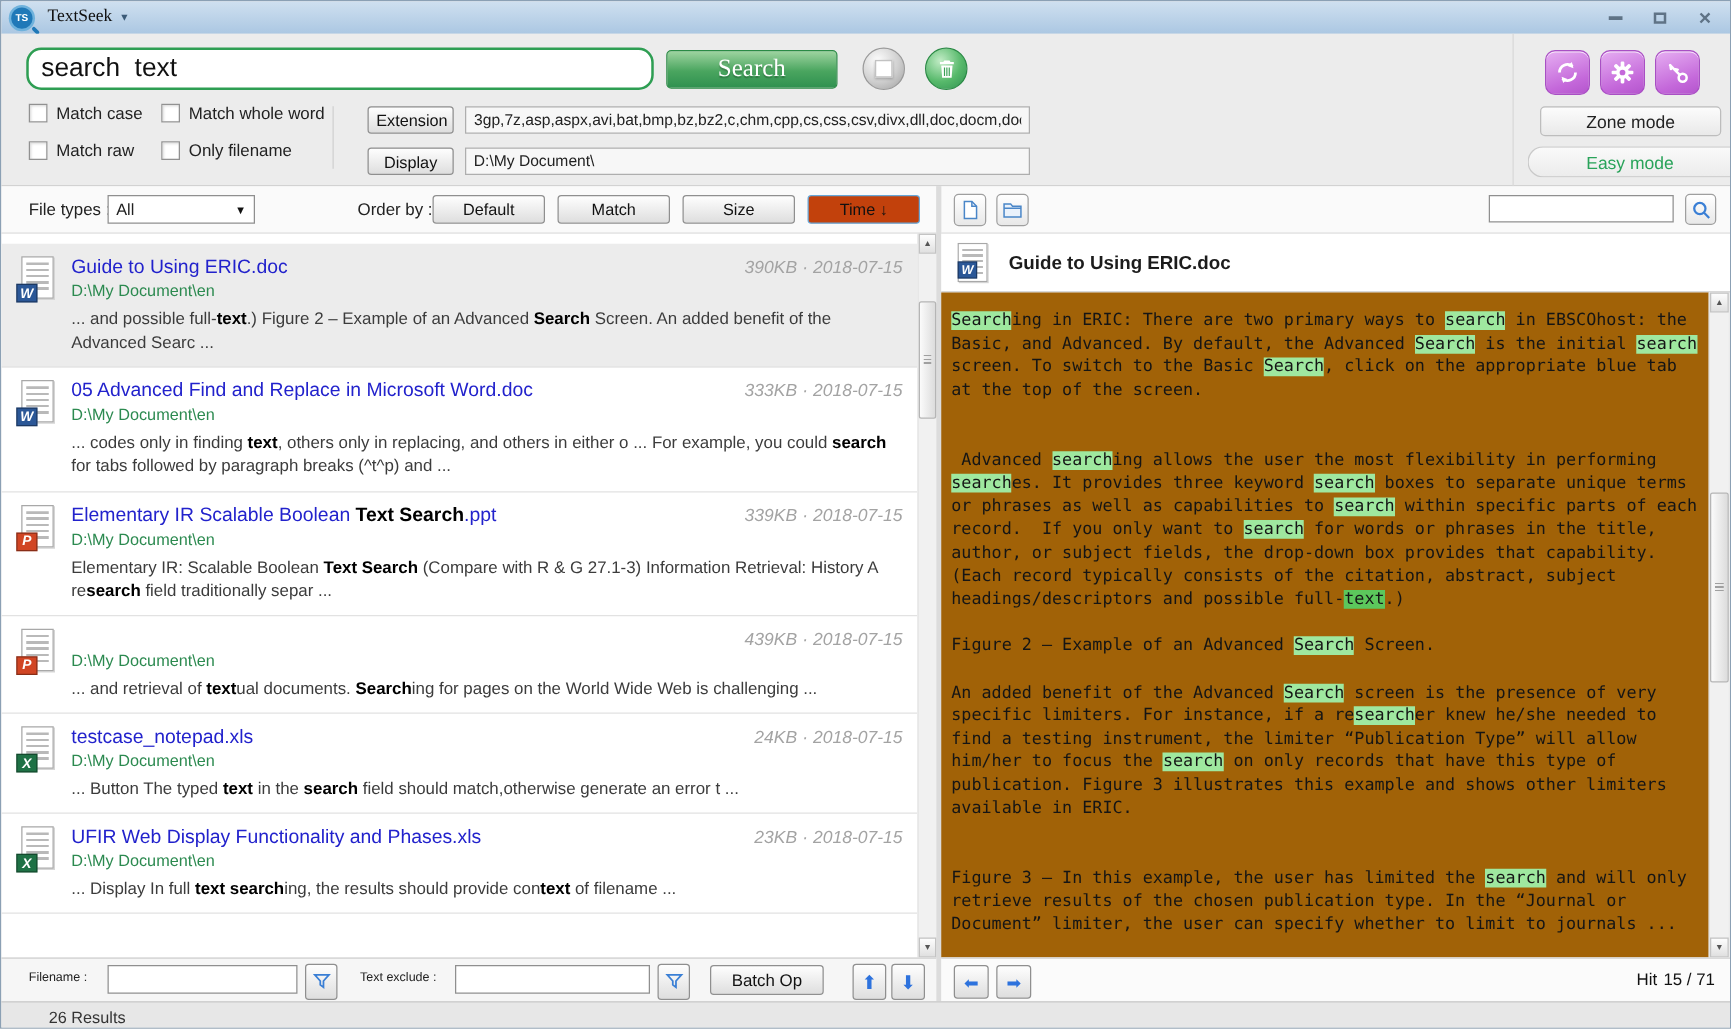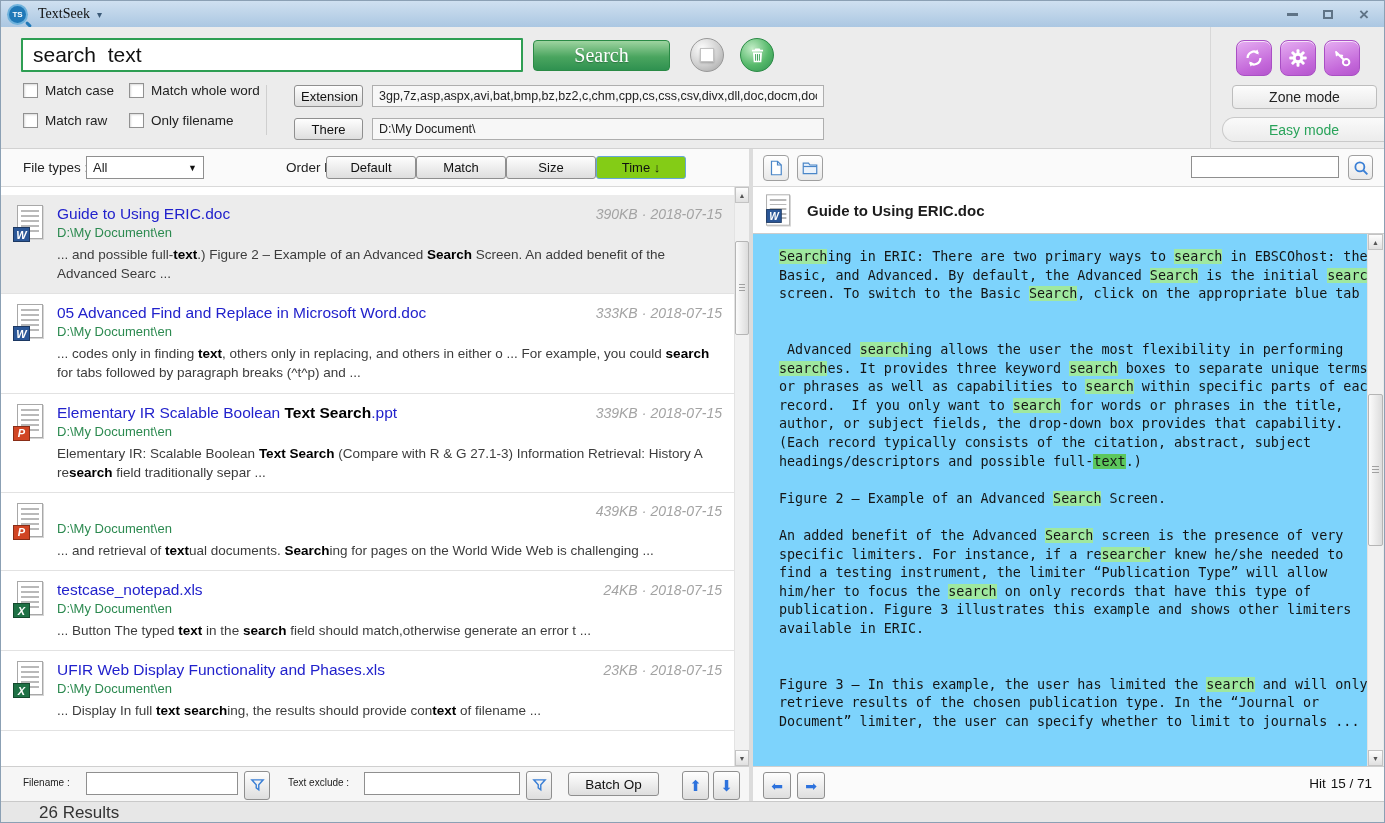--- a/index.html
+++ b/index.html
@@ -16,21 +16,21 @@
   .title-caret{margin-left:7px;font-size:10px;color:#3c5possible:}
   .title-caret{margin-left:7px;font-size:10px;color:#3b5a77;}
   .win-controls{margin-left:auto;display:flex;gap:20px;padding-right:12px;color:#5f7386;align-items:center;}
   .wc{cursor:pointer;display:flex;align-items:center;justify-content:center;width:16px;height:16px;}
   .min-glyph{width:11px;height:3px;background:#5f7386;display:block;}
   .max-glyph{width:10px;height:9px;border:2px solid #5f7386;display:block;box-sizing:border-box;}
   .wc.close{font-size:17px;font-weight:bold;line-height:1;}
   
   .topbar{position:absolute;left:0;top:26px;right:0;height:122px;background:#ececec;border-bottom:1px solid #d2d2d2;box-sizing:border-box;}
   .search-input{position:absolute;left:20px;top:11px;width:478px;height:30px;padding:0 10px;
-        border:2px solid #2e9e53;border-radius:1px;font-family:"Liberation Sans",sans-serif;font-size:21px;color:#111;background:#fff;}
+        border:2px solid #2e9e53;border-radius:12px;font-family:"Liberation Sans",sans-serif;font-size:21px;color:#111;background:#fff;}
   .search-btn{position:absolute;left:532px;top:13px;width:137px;height:31px;cursor:pointer;
         background:linear-gradient(#9ed4a0,#4aa55f 55%,#2f9150);border:1px solid #2a8a45;border-radius:4px;
         color:#fff;font-family:"Liberation Serif",serif;font-size:20px;text-shadow:0 1px 1px rgba(0,0,0,.25);}
   .round-btn{position:absolute;top:11px;width:34px;height:34px;border-radius:50%;display:flex;align-items:center;justify-content:center;cursor:pointer;box-sizing:border-box;}
   .stop-btn{left:689px;background:radial-gradient(circle at 35% 30%,#fdfdfd,#cfcfcf 55%,#9e9e9e);border:1px solid #999;}
   .stop-square{width:12px;height:12px;background:#fff;border:1px solid #c2c2c2;box-shadow:0 1px 2px rgba(0,0,0,.25);}
   .trash-btn{left:739px;background:radial-gradient(circle at 35% 30%,#c2ecc6,#57b96b 55%,#2f9150);border:1px solid #2a8a45;}
   .options{position:absolute;left:22px;top:56px;display:grid;grid-template-columns:106px auto;row-gap:15px;column-gap:0;}
   .opt{display:flex;align-items:center;gap:7px;font-size:13.5px;color:#222;cursor:pointer;}
   .cb{width:13px;height:13px;background:#fff;border:1px solid #919191;box-shadow:inset 1px 1px 2px rgba(0,0,0,.15);flex:none;}
@@ -54,23 +54,23 @@
       border:1px solid #c9c9c9;border-right:none;background:linear-gradient(#fafafa,#ececec);
       color:#29a35a;font-size:14px;cursor:pointer;font-family:"Liberation Sans",sans-serif;}
   
   .filter-left{position:absolute;left:0;top:148px;width:748px;height:38px;background:#fafafa;border-bottom:1px solid #d9d9d9;box-sizing:border-box;}
   .fl-label{position:absolute;top:11px;font-size:13.5px;color:#222;}
   .lab-filetypes{left:22px;}
   .lab-orderby{left:285px;}
   .select-box{position:absolute;left:85px;top:7px;width:118px;height:23px;background:#fff;border:1px solid #8f8f8f;
       display:flex;align-items:center;padding:0 6px;box-sizing:border-box;font-size:13px;cursor:pointer;}
   .select-box .arr{margin-left:auto;font-size:9px;color:#111;}
-  .order-group{position:absolute;left:325px;top:7px;display:flex;}
+  .order-group{position:absolute;left:345px;top:7px;display:flex;gap:10px;}
   .order{width:90px;height:23px;}
-  .order.active{background:#84cc16;border-color:#66a7d8;}
+  .order.active{background:#c2410c;border-color:#66a7d8;}
   .pv-toolbar{position:absolute;left:752px;top:148px;right:0;height:38px;background:#fafafa;border-bottom:1px solid #d9d9d9;box-sizing:border-box;}
   .tool-btn{position:absolute;top:6px;width:26px;height:26px;border:1px solid #9f9f9f;border-radius:4px;
       background:linear-gradient(#ffffff,#e8e8e8);display:flex;align-items:center;justify-content:center;cursor:pointer;box-sizing:border-box;}
   .tb-doc{left:10px;} .tb-folder{left:44px;}
   .pv-search{position:absolute;right:45px;top:7px;width:148px;height:22px;border:1px solid #8f8f8f;box-sizing:border-box;font-size:13px;padding:0 5px;}
   .tb-mag{right:11px;left:auto;width:25px;height:25px;}
   .panel-div{position:absolute;left:748px;top:148px;width:4px;height:652px;background:#dcdcdc;}
   
   .results{position:absolute;left:0;top:186px;width:733px;height:579px;background:#fff;overflow:hidden;padding-top:8px;box-sizing:border-box;}
   .result{display:flex;gap:12px;padding:10px 12px 10px 12px;border-bottom:1px solid #e2e2e2;cursor:pointer;}
@@ -99,22 +99,22 @@
   .thumb{position:absolute;left:0;right:0;background:linear-gradient(90deg,#fbfbfb,#dcdcdc);border:1px solid #b5b5b5;border-radius:2px;cursor:pointer;}
   .thumb::after{content:"";position:absolute;left:3px;right:3px;top:50%;height:8px;margin-top:-4px;
       background:repeating-linear-gradient(to bottom,#a0a0a0 0 1px,transparent 1px 3px);}
   .sb-left .thumb{top:54px;height:92px;}
   .sb-right .thumb{top:160px;height:150px;}
   
   .pv-header{position:absolute;left:752px;top:186px;right:0;height:47px;background:#fff;border-bottom:1px solid #cccccc;
       display:flex;align-items:center;padding-left:12px;gap:14px;box-sizing:border-box;}
   .pv-header .ficon{width:28px;height:34px;transform:scale(.92);}
   .pv-title{font-size:15px;font-weight:bold;color:#1c1c1c;}
-  .pv-content{position:absolute;left:752px;top:233px;right:17px;height:532px;background:#7dd3fc;overflow:hidden;
-      padding:14px 0 0 26px;font-family:"DejaVu Sans Mono",monospace;font-size:13.4px;line-height:18.6px;color:#151515;box-sizing:border-box;}
+  .pv-content{position:absolute;left:752px;top:233px;right:17px;height:532px;background:#a16207;overflow:hidden;
+      padding:14px 0 0 8px;font-family:"DejaVu Sans Mono",monospace;font-size:13.4px;line-height:18.6px;color:#151515;box-sizing:border-box;}
   .pline{white-space:pre;height:18.6px;}
   .hl{background:#9fe89f;}
   .hl2{background:#5cc75c;}
   
   .bottombar{position:absolute;left:0;top:765px;width:748px;height:35px;background:#f6f6f6;border-top:1px solid #cfcfcf;box-sizing:border-box;}
   .bb-label{position:absolute;top:10px;font-size:10px;color:#222;}
   .lab-filename{left:22px;} .lab-exclude{left:287px;}
   .bb-input{position:absolute;top:5px;height:23px;border:1px solid #8f8f8f;box-sizing:border-box;font-size:13px;padding:0 5px;background:#fff;}
   .in-filename{left:85px;width:152px;} .in-exclude{left:363px;width:156px;}
   .funnel-btn{position:absolute;top:4px;width:24px;height:27px;display:flex;align-items:center;justify-content:center;}
@@ -122,21 +122,21 @@
   .batch-btn{position:absolute;left:567px;top:5px;width:91px;height:24px;font-size:13.5px;}
   .nav-btn{position:absolute;top:4px;width:25px;height:27px;display:flex;align-items:center;justify-content:center;
       font-size:15px;color:#2d72dd;}
   .nb-up{left:681px;} .nb-down{left:712px;}
   .pv-footer{position:absolute;left:752px;top:765px;right:0;height:35px;background:#fbfbfb;border-top:1px solid #cfcfcf;box-sizing:border-box;}
   .pf-btn{position:absolute;top:5px;width:26px;height:25px;display:flex;align-items:center;justify-content:center;font-size:14px;color:#2d72dd;}
   .pf-left{left:10px;} .pf-right{left:44px;}
   .hit{position:absolute;right:12px;top:9px;font-size:13.5px;color:#111;}
   .hit span{margin-left:5px;}
   .statusbar{position:absolute;left:0;top:800px;right:0;height:23px;background:#e7e7e7;border-top:1px solid #c9c9c9;
-      display:flex;align-items:center;padding-left:38px;font-size:17px;color:#333;box-sizing:border-box;}
+      display:flex;align-items:center;padding-left:38px;font-size:13px;color:#333;box-sizing:border-box;}
 </style>
 </head>
 <body>
 
 <div class="app">
 
   <div class="titlebar">
     <span class="logo">TS</span>
     <span class="app-title">TextSeek</span>
     <span class="title-caret">▾</span>
@@ -178,21 +178,21 @@
           <span>Match raw</span>
         </label>
         <label class="opt">
           <span class="cb"></span>
           <span>Only filename</span>
         </label>
       </div>
     <div class="vdiv"></div>
     <button class="btn ext-btn">Extension</button>
     <input class="field ext-field" value="3gp,7z,asp,aspx,avi,bat,bmp,bz,bz2,c,chm,cpp,cs,css,csv,divx,dll,doc,docm,docx,dj" style="">
-    <button class="btn folder-btn">There</button>
+    <button class="btn folder-btn">Display</button>
     <input class="field folder-field" value="D:\My Document\" style="">
 
     <div class="top-right">
       <div class="purple-row">
         <div class="purple-btn">
           <svg viewBox="0 0 24 24" width="22" height="22" fill="none" stroke="#fff" stroke-width="2.4">
             <path d="M19 12a7 7 0 0 1-11.5 5.4"></path>
               <path d="M5 12a7 7 0 0 1 11.5-5.4"></path>
             <path fill="#fff" stroke="none" d="M8.2 21.2l-1.4-5.4 5.1 1.9z"></path>
             <path fill="#fff" stroke="none" d="M15.8 2.8l1.4 5.4-5.1-1.9z"></path>
@@ -383,20 +383,21 @@
         </div>
       <div class="badge" style="background:#2b5797">W</div>
     </div>
     <span class="pv-title">Guide to Using ERIC.doc</span>
   </div>
 
   <div class="pv-content">
       <div class="pline"><span class="hl">Search</span><span>ing in ERIC: There are two primary ways to </span><span class="hl">search</span><span> in EBSCOhost: the</span></div>
       <div class="pline"><span>Basic, and Advanced. By default, the Advanced </span><span class="hl">Search</span><span> is the initial </span><span class="hl">search</span></div>
       <div class="pline"><span>screen. To switch to the Basic </span><span class="hl">Search</span><span>, click on the appropriate blue tab</span></div>
+      <div class="pline"><span>at the top of the screen.</span></div>
       <div class="pline"> </div>
       <div class="pline"> </div>
       <div class="pline"><span> Advanced </span><span class="hl">search</span><span>ing allows the user the most flexibility in performing</span></div>
       <div class="pline"><span class="hl">search</span><span>es. It provides three keyword </span><span class="hl">search</span><span> boxes to separate unique terms</span></div>
       <div class="pline"><span>or phrases as well as capabilities to </span><span class="hl">search</span><span> within specific parts of each</span></div>
       <div class="pline"><span>record.  If you only want to </span><span class="hl">search</span><span> for words or phrases in the title,</span></div>
       <div class="pline"><span>author, or subject fields, the drop-down box provides that capability.</span></div>
       <div class="pline"><span>(Each record typically consists of the citation, abstract, subject</span></div>
       <div class="pline"><span>headings/descriptors and possible full-</span><span class="hl2">text</span><span>.)</span></div>
       <div class="pline"> </div>

